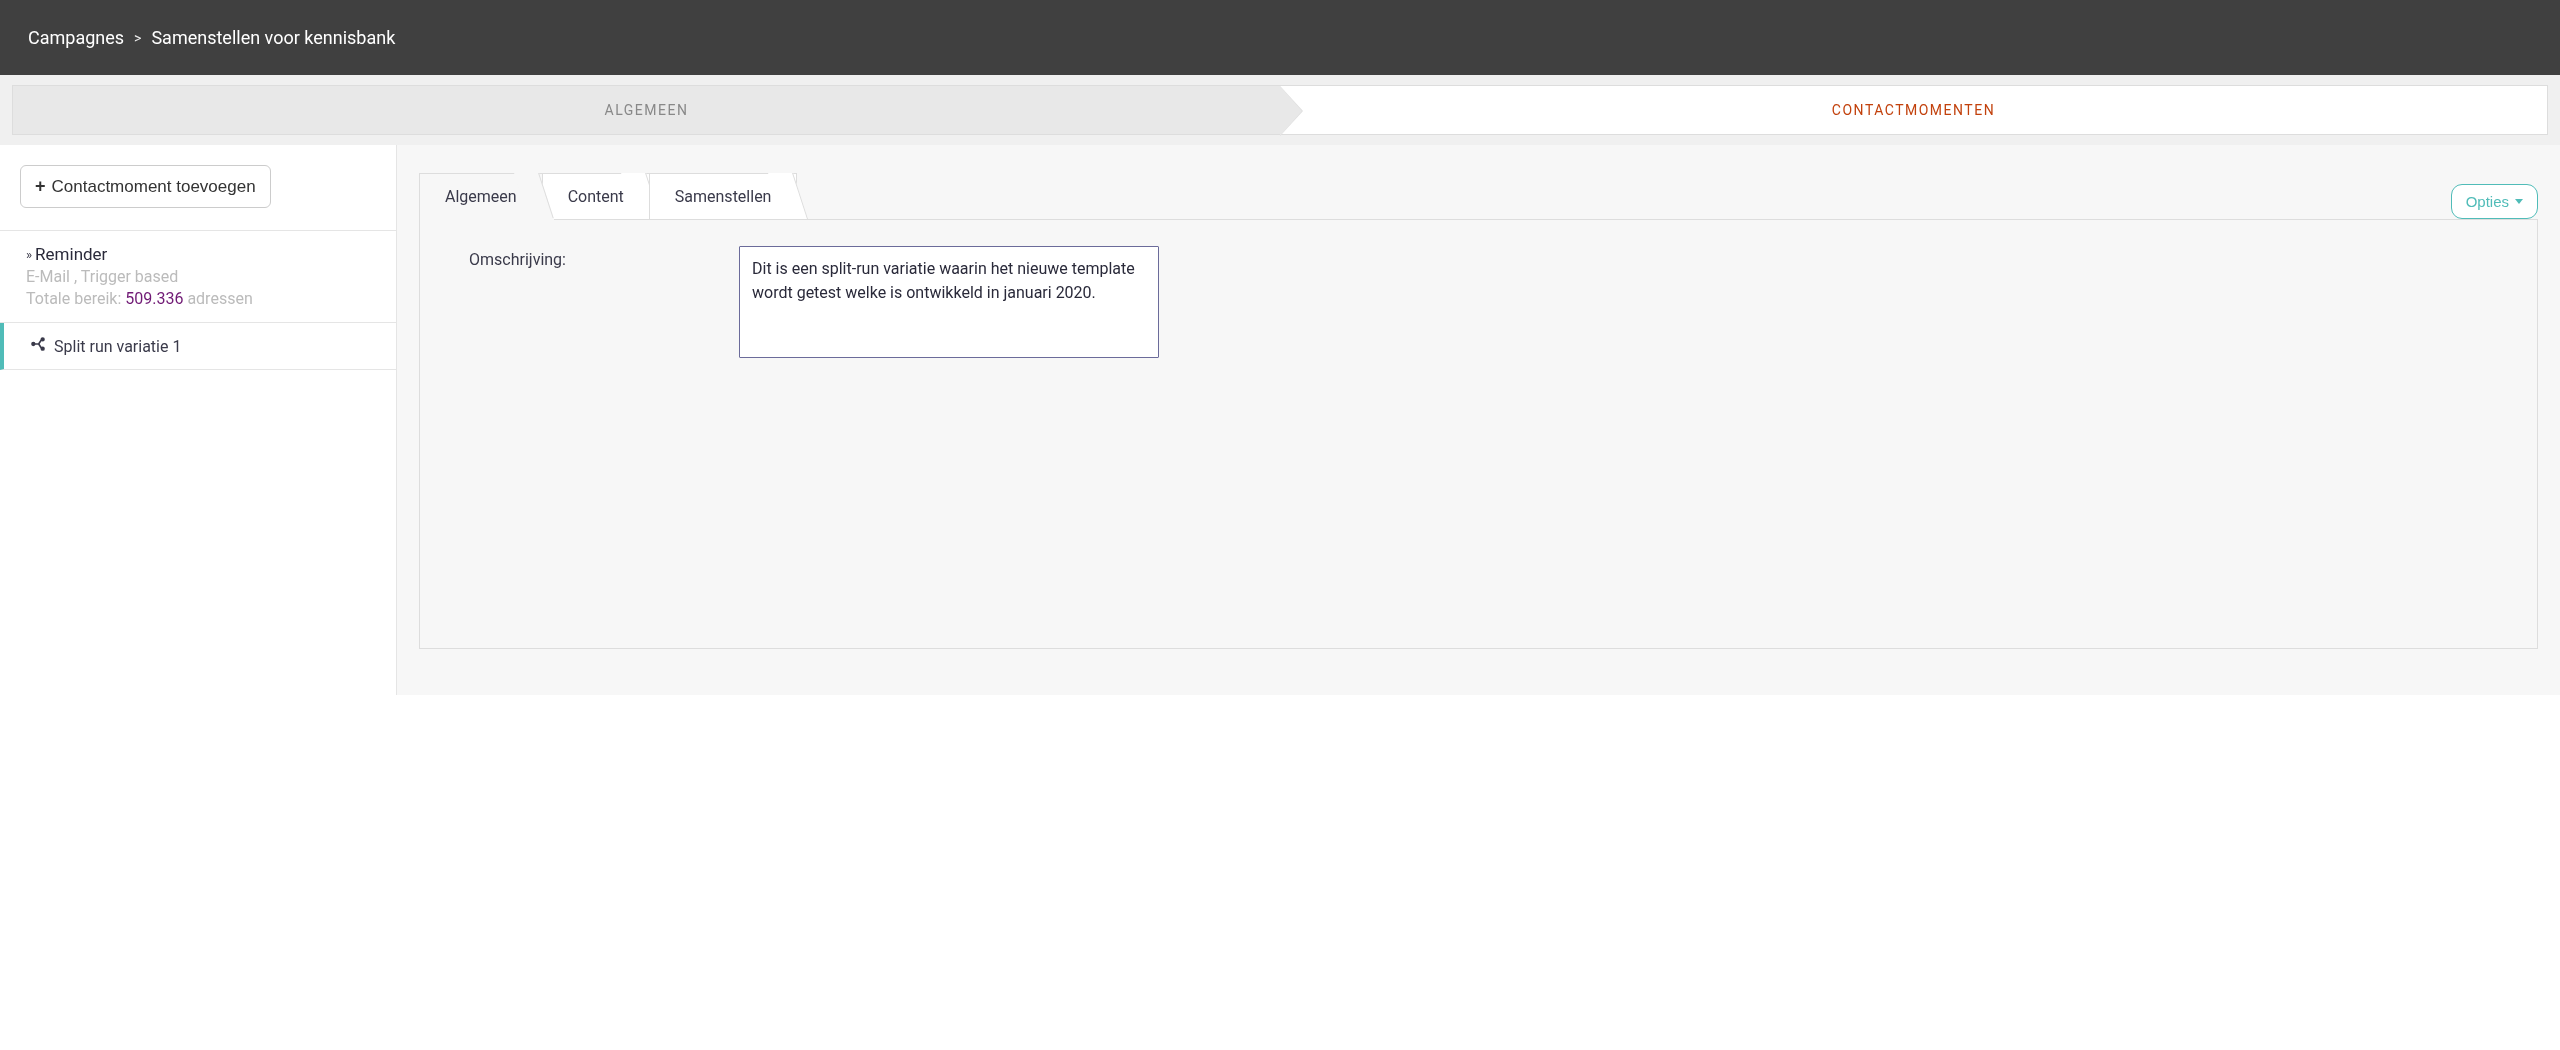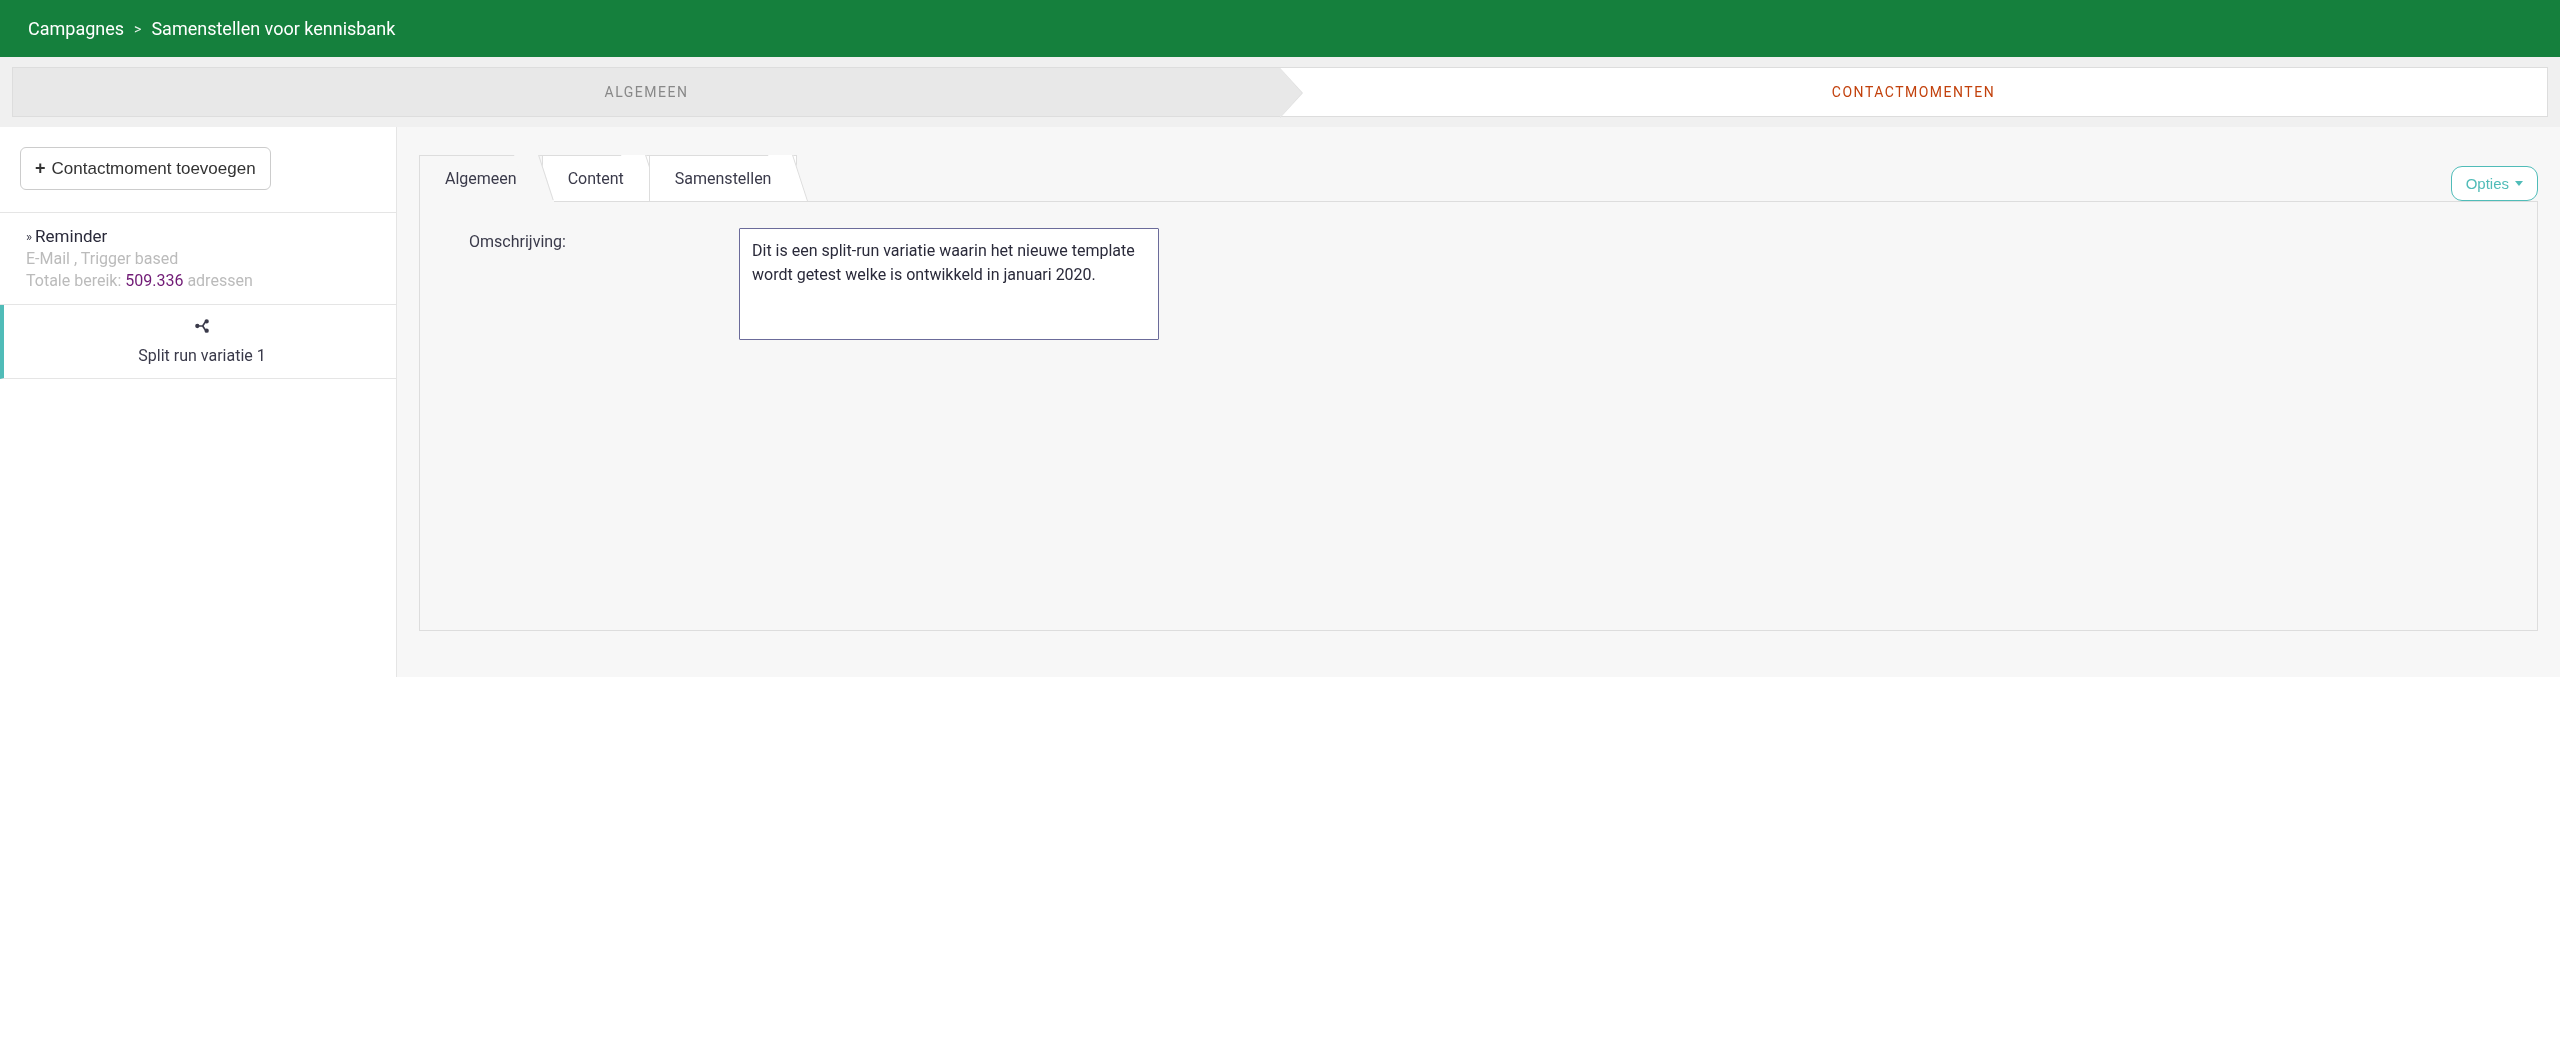--- a/index.html
+++ b/index.html
@@ -6,22 +6,22 @@
       box-sizing: border-box;
       margin: 0;
       padding: 0;
     }
     body {
       font-family: -apple-system, BlinkMacSystemFont, "Segoe UI", Roboto, Helvetica, Arial, sans-serif;
       background: #fff;
       color: #3a3a4a;
     }
     .header {
-      background: #15803d;
-      padding: 18px 28px;
+      background: #404040;
+      padding: 27px 28px;
       display: flex;
       align-items: center;
       color: #fff;
       font-size: 18px;
     }
     .breadcrumb {
       display: flex;
       align-items: center;
       gap: 10px;
     }
@@ -148,21 +148,20 @@
       display: flex;
       align-items: center;
       gap: 8px;
       margin-top: 3px;
     }
     .sub-row.standalone {
       padding: 13px 22px 13px 30px;
       border-bottom: 1px solid #e5e5e5;
       margin-top: 0;
       cursor: pointer;
-      flex-direction: column;
     }
     .split-icon svg {
       width: 16px;
       height: 16px;
     }
     .chevron-icon {
       font-size: 13px;
       letter-spacing: -3px;
       color: #3a3a4a;
     }

